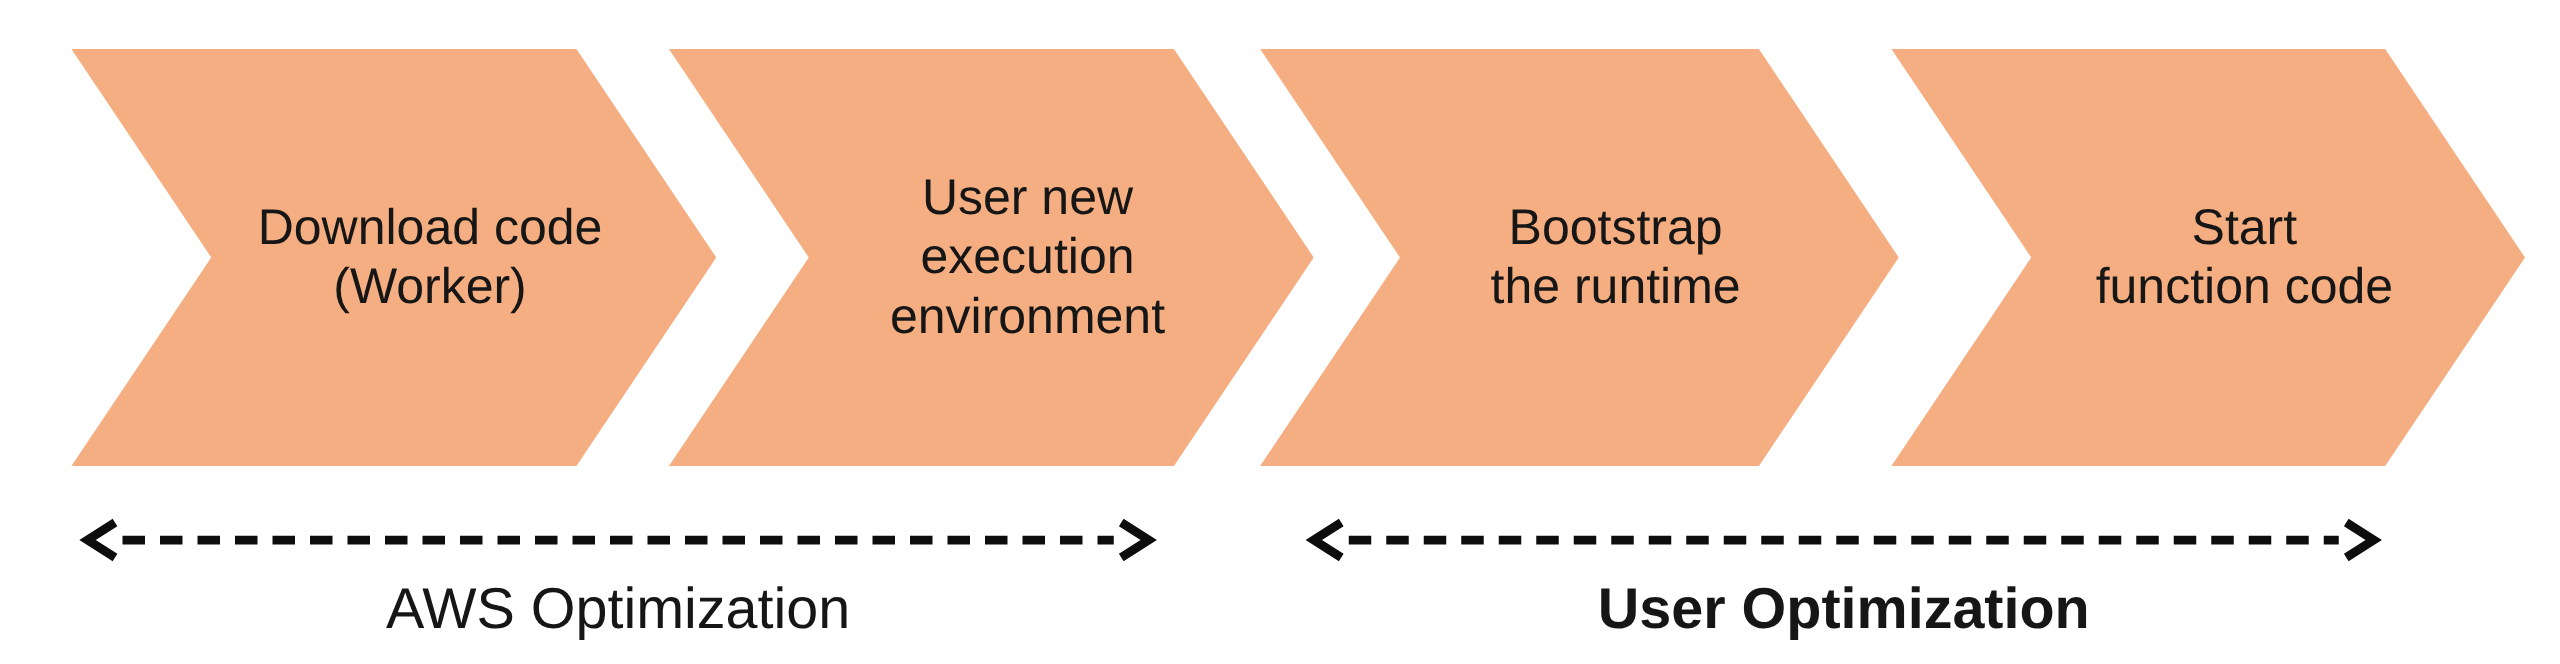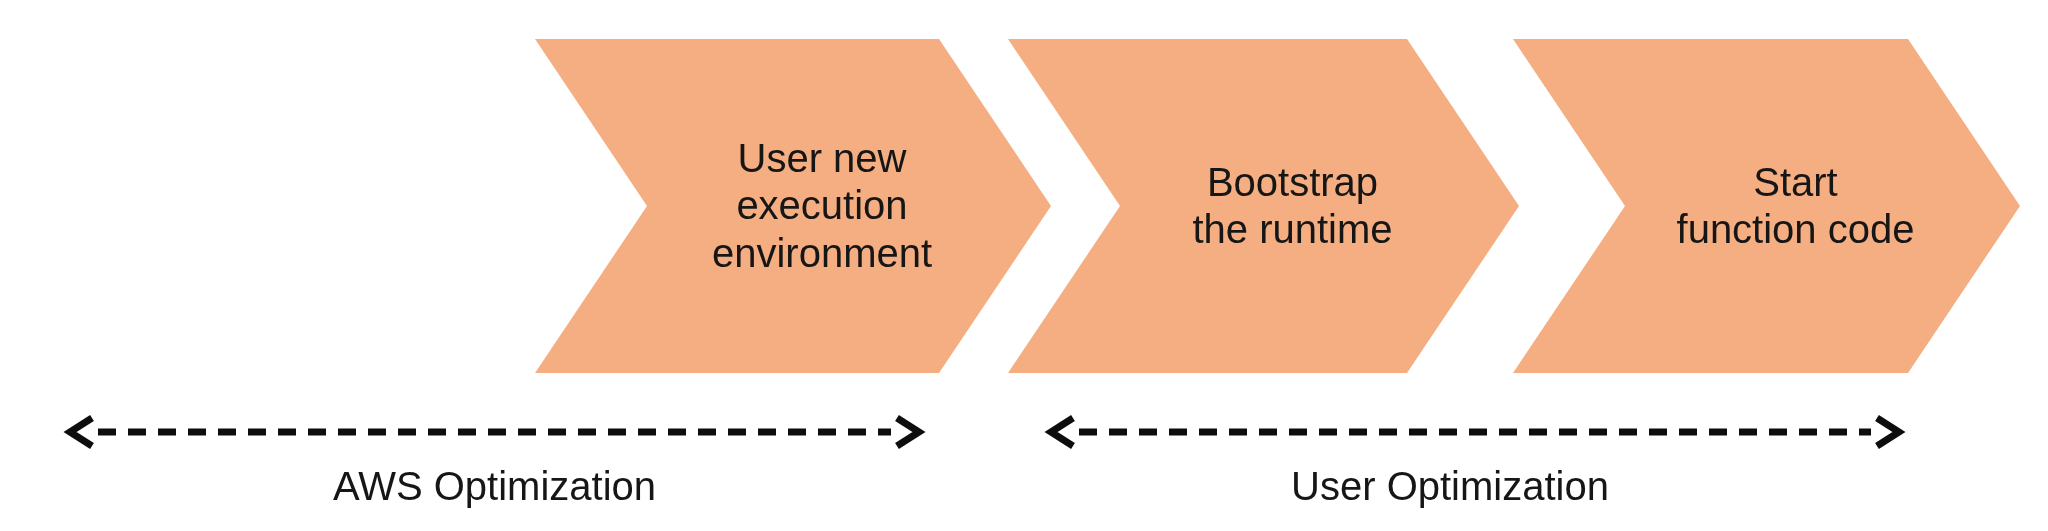--- a/index.html
+++ b/index.html
@@ -71,31 +71,35 @@
   .arrow2 { left: 1043px; width: 864px; }
 
   
   .span-label {
     position: absolute;
     top: 456px;
     height: 60px;
     display: flex;
     align-items: center;
     justify-content: center;
-    font-size: 40px;
+    font-size: 46px;
     color: var(--text-color, #161616);
   }
   .label1 { left: 62px;   width: 865px; }
-  .label2 { left: 1018px; width: 864px; }
+  .label2 { left: 1043px; width: 864px; font-weight: bold; }
 </style>
 </head>
 <body>
 
 <div class="canvas">
 
+  <div class="chev chev1">
+    <span class="chev-label">Download code
+(Worker)</span>
+  </div>
   <div class="chev chev2">
     <span class="chev-label">User new
 execution
 environment</span>
   </div>
   <div class="chev chev3">
     <span class="chev-label">Bootstrap
 the runtime</span>
   </div>
   <div class="chev chev4">

